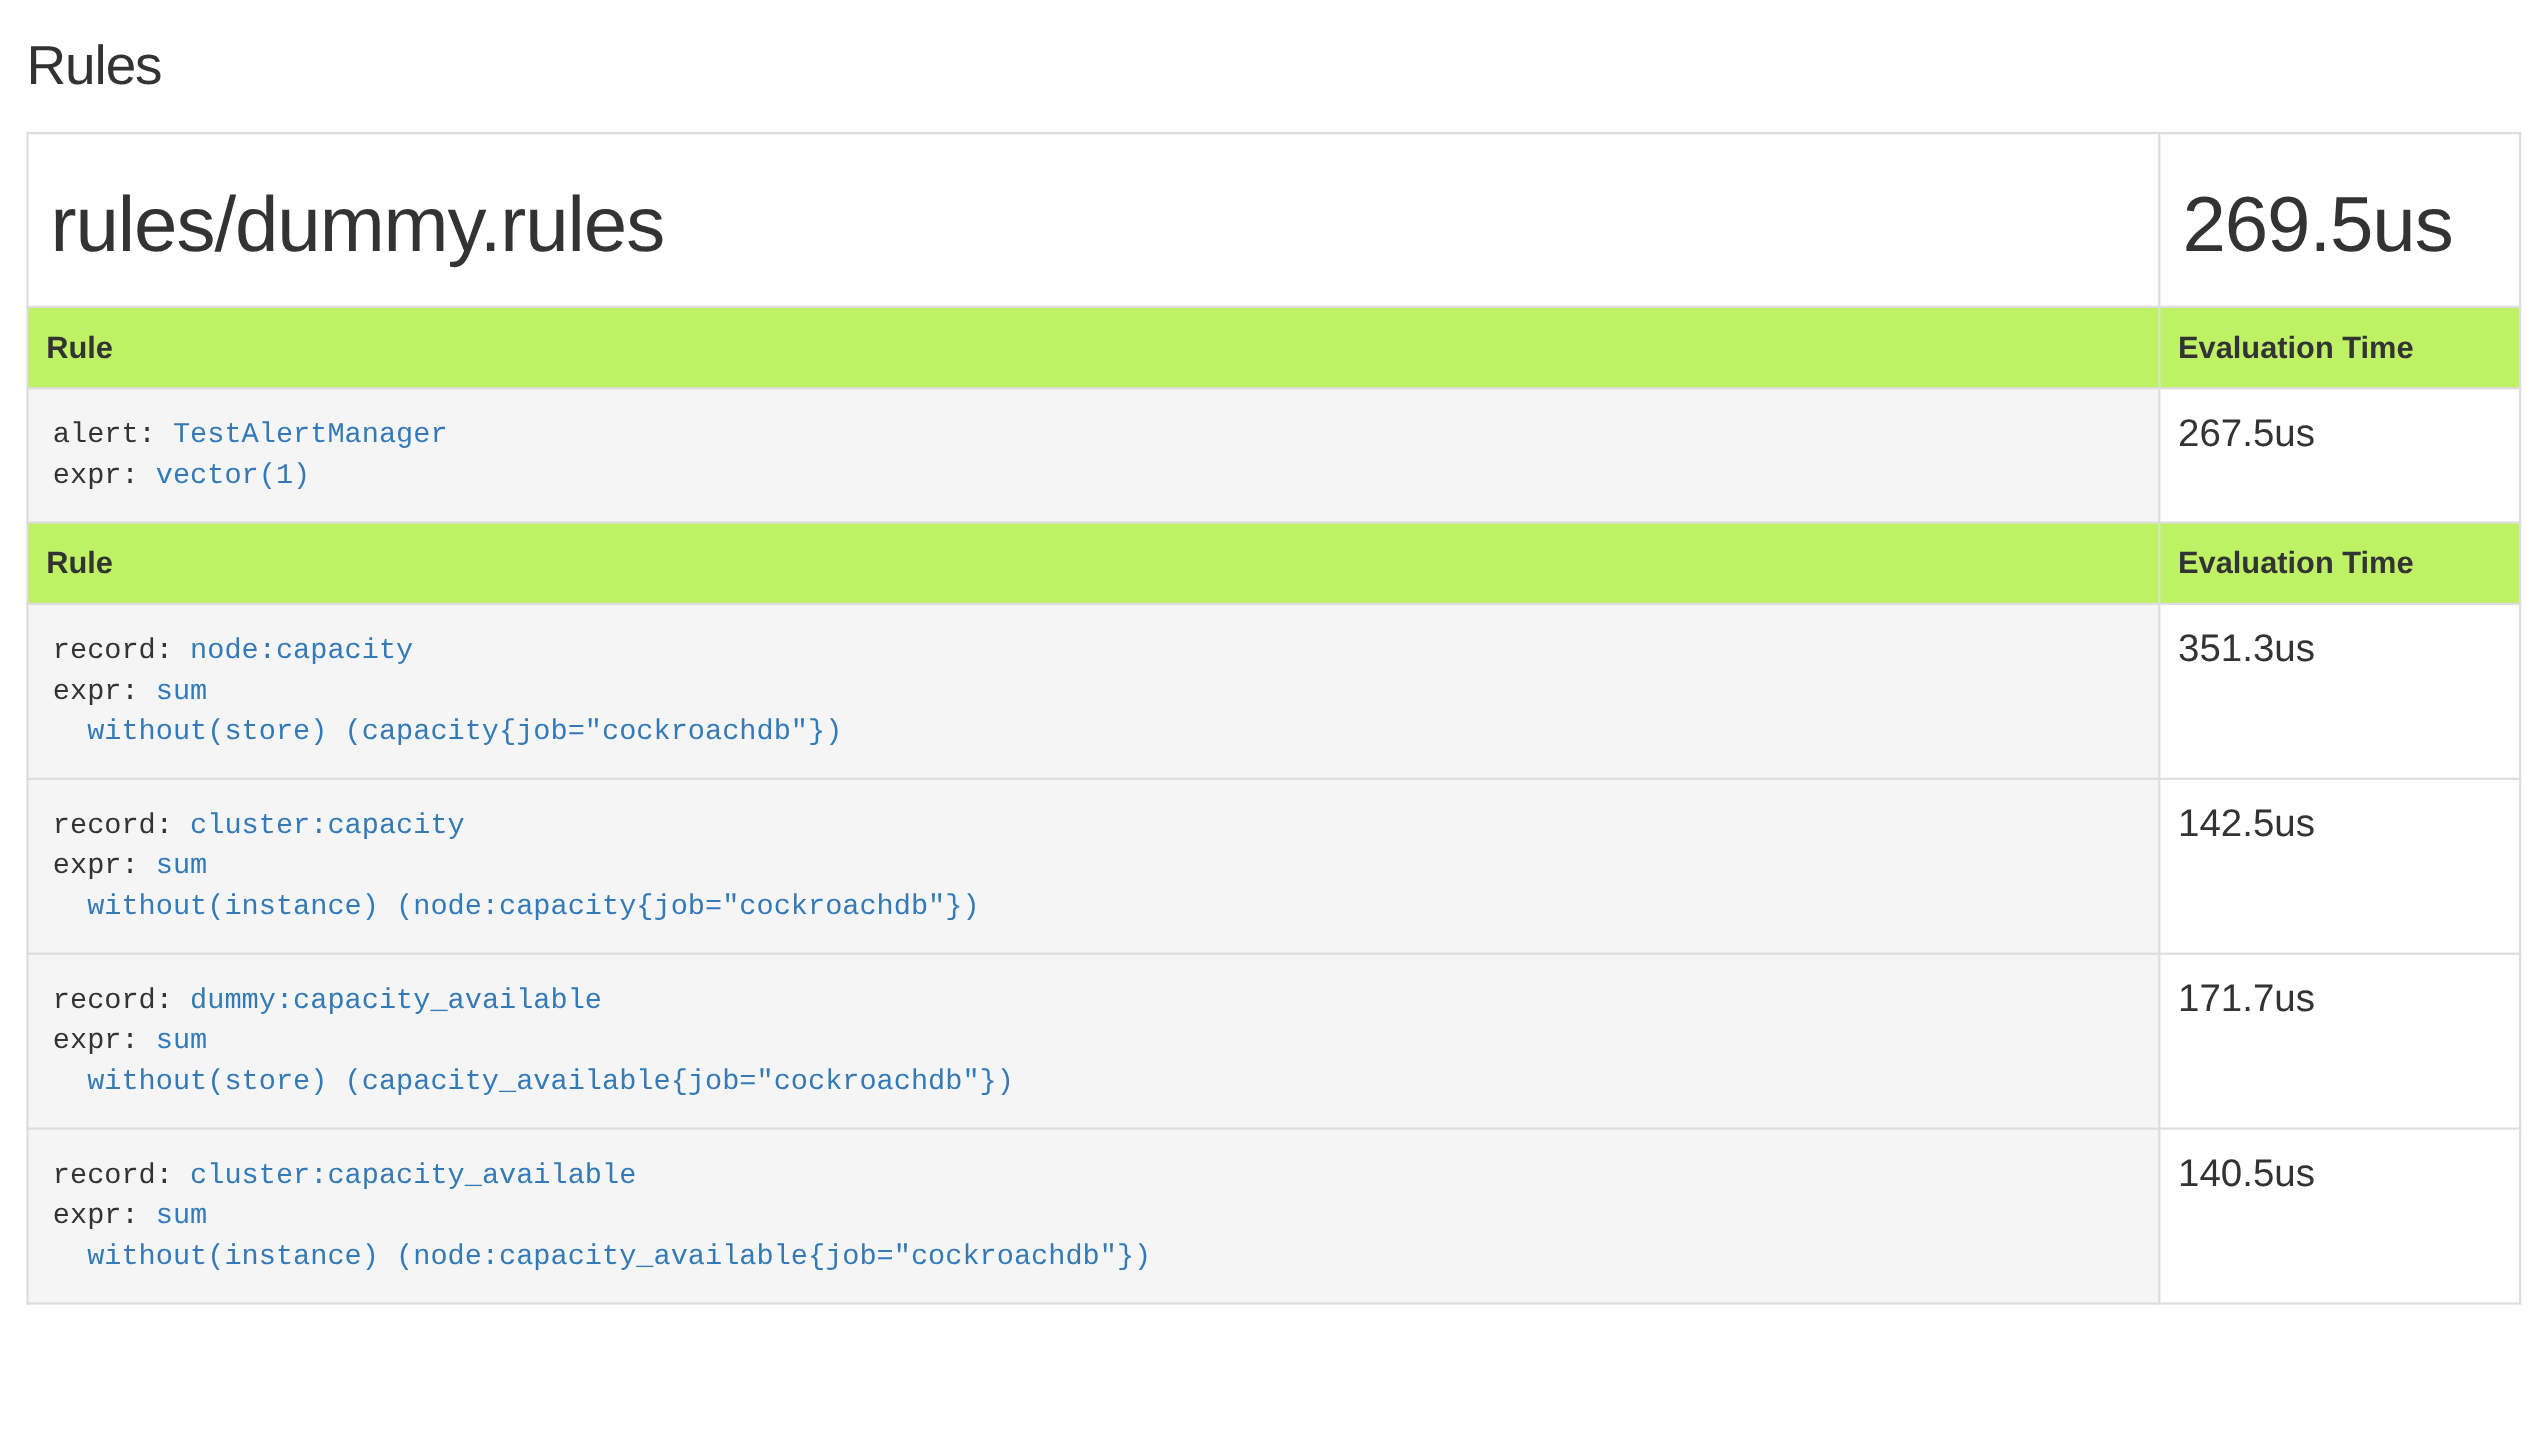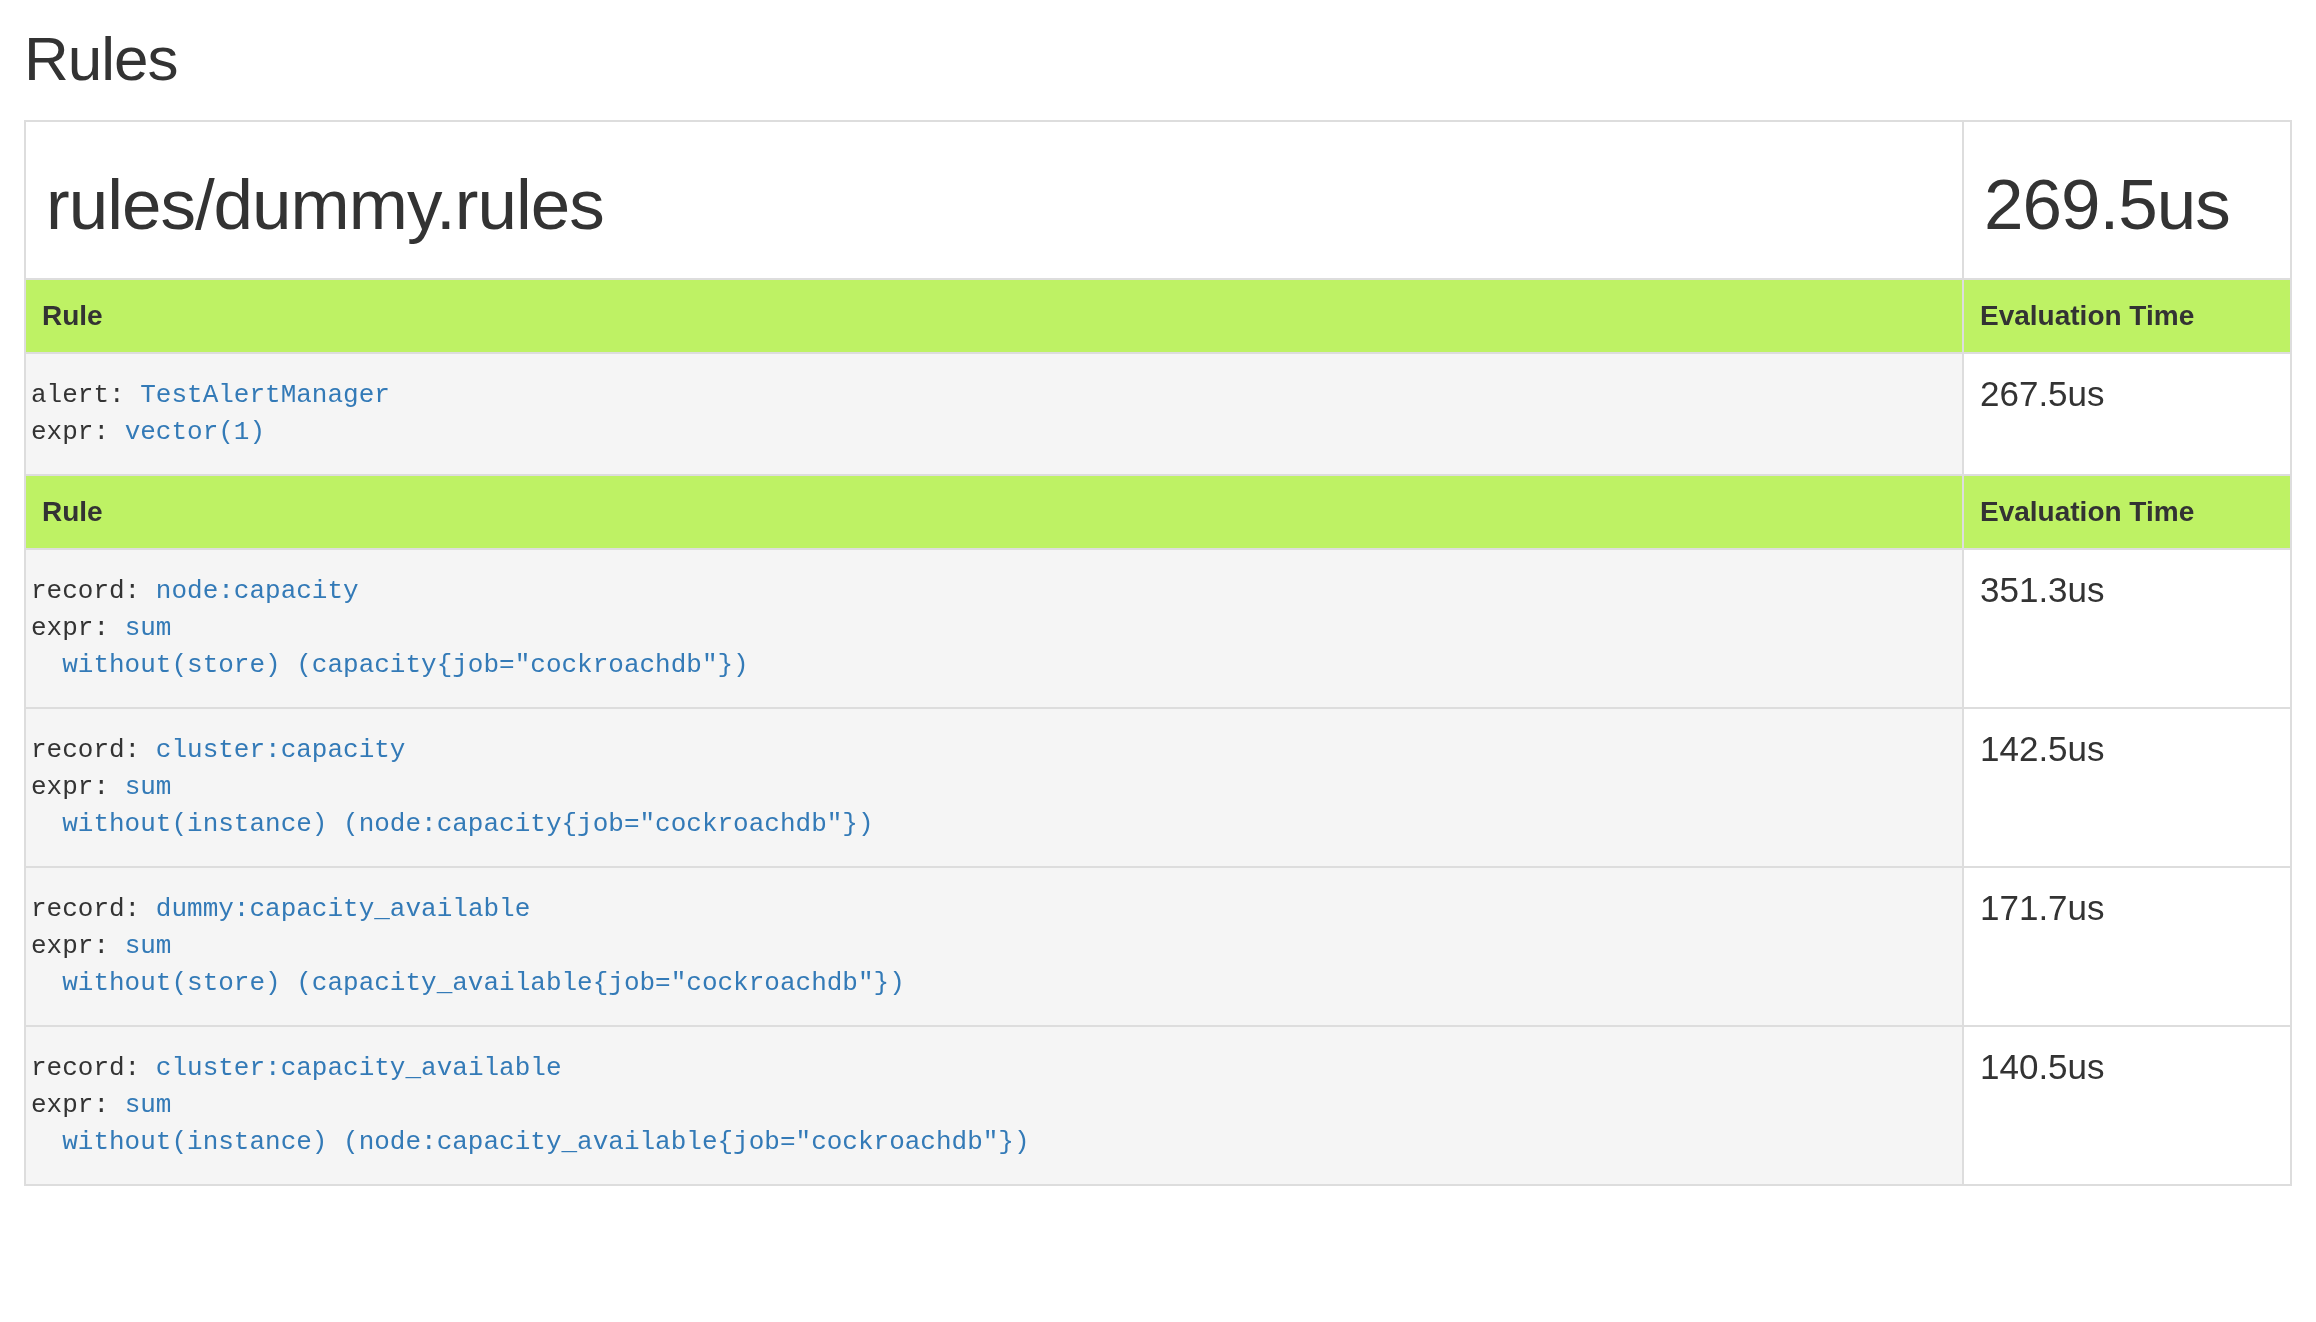--- a/index.html
+++ b/index.html
@@ -11,21 +11,21 @@
     width: 2316px;
     height: 1322px;
     overflow: hidden;
     font-family: "Liberation Sans", "DejaVu Sans", sans-serif;
     color: var(--text, #333333);
   }
   .page {
     padding: 14px 24px 0 24px;
   }
   .page-title {
-    font-size: 62px;
+    font-size: 50px;
     font-weight: 500;
     letter-spacing: -1px;
     margin: 8px 0 24px 0;
     line-height: 74px;
     color: var(--text, #333333);
   }
   table.rules-table {
     border-collapse: collapse;
     table-layout: fixed;
     width: 2268px;
@@ -55,21 +55,21 @@
   th.col-header {
     padding: 16px;
     font-size: 28px;
     font-weight: 700;
     line-height: 40px;
     color: var(--text, #333333);
     background: #bef264;
   }
   td.rule-cell {
     background: var(--rulebg, #f5f5f5);
-    padding: 23px 5px;
+    padding: 23px 22px;
   }
   td.rule-cell pre {
     margin: 0;
     font-family: "Liberation Mono", "DejaVu Sans Mono", monospace;
     font-size: 26px;
     line-height: 37px;
     color: var(--text, #333333);
     white-space: pre;
   }
   a.rule-link {

